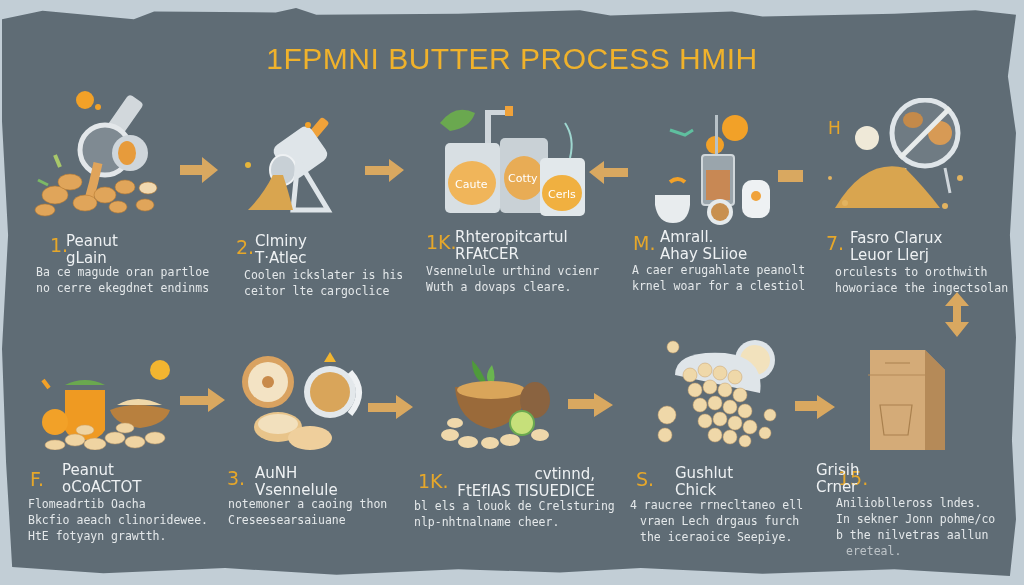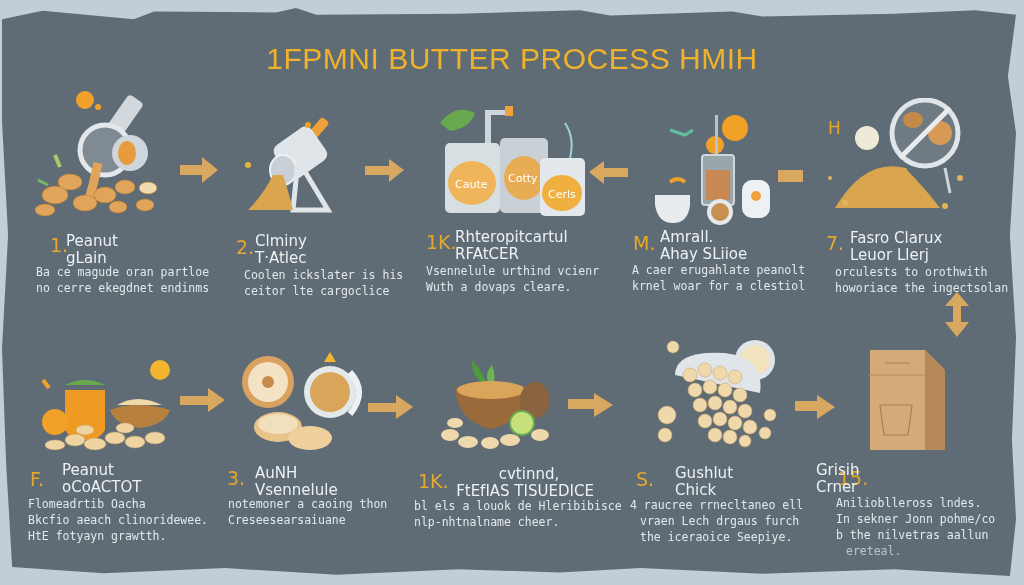--- a/index.html
+++ b/index.html
@@ -334,26 +334,26 @@
       <div>Vsennelule</div>
   </div>
   <div class="desc" style="left:228px;top:496px">
     <div>notemoner a caoing thon</div>
       <div>Creseesearsaiuane</div>
   </div>
 </div>
 
 <div class="step">
   <div class="num" style="left:418px;top:470px">1K.</div>
-  <div class="head" style="left:455px;top:466px;width:140px;text-align:center">
+  <div class="head" style="left:455px;top:466px;width:140px;text-align:right">
     <div style="padding-left:8px">cvtinnd,</div>
       <div>FtEfIAS TISUEDICE</div>
   </div>
   <div class="desc" style="left:414px;top:498px">
-      <div>bl els a louok de Hleribibisce</div>
+      <div>bl els a louok de Crelsturing</div>
       <div>nlp-nhtnalname cheer.</div>
   </div>
 </div>
 
 <div class="step">
   <div class="num" style="left:636px;top:468px">S.</div>
   <div class="head" style="left:675px;top:465px;width:70px">
     <div>Gushlut</div>
       <div>Chick</div>
   </div>

